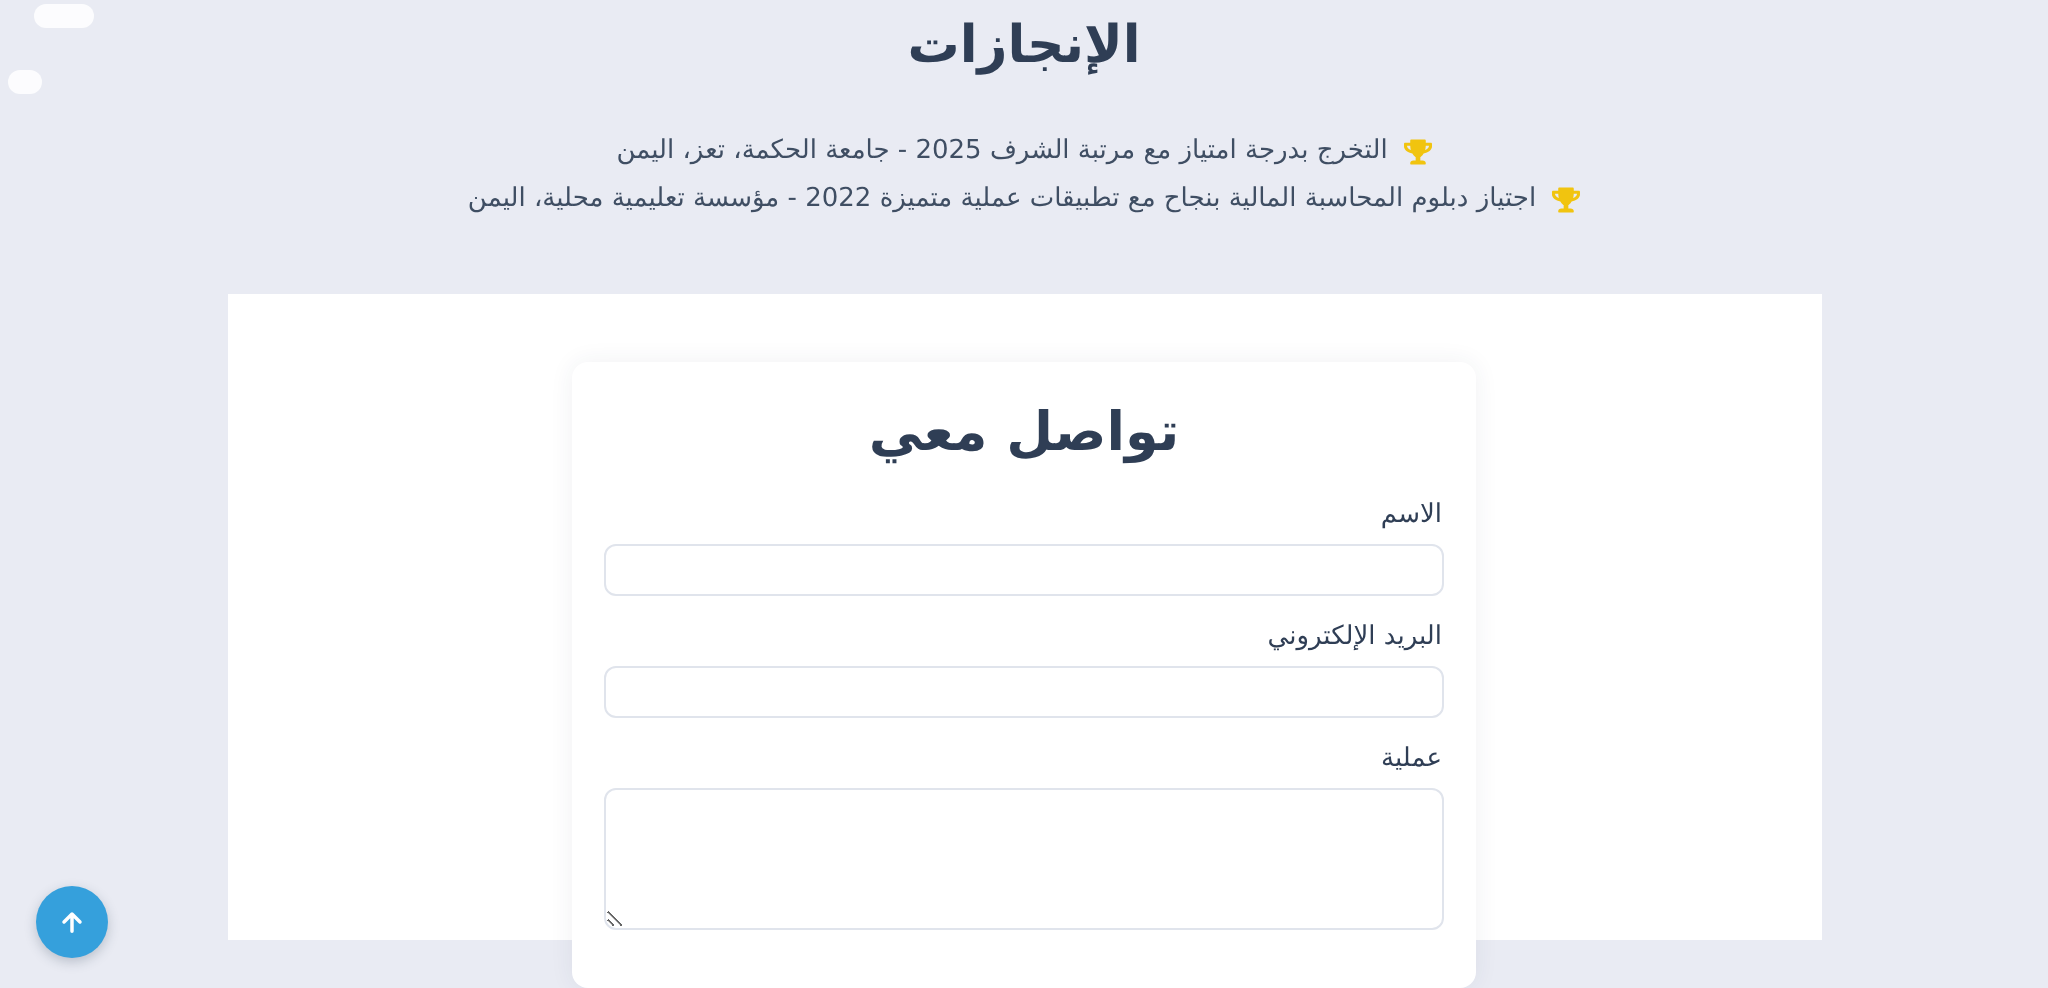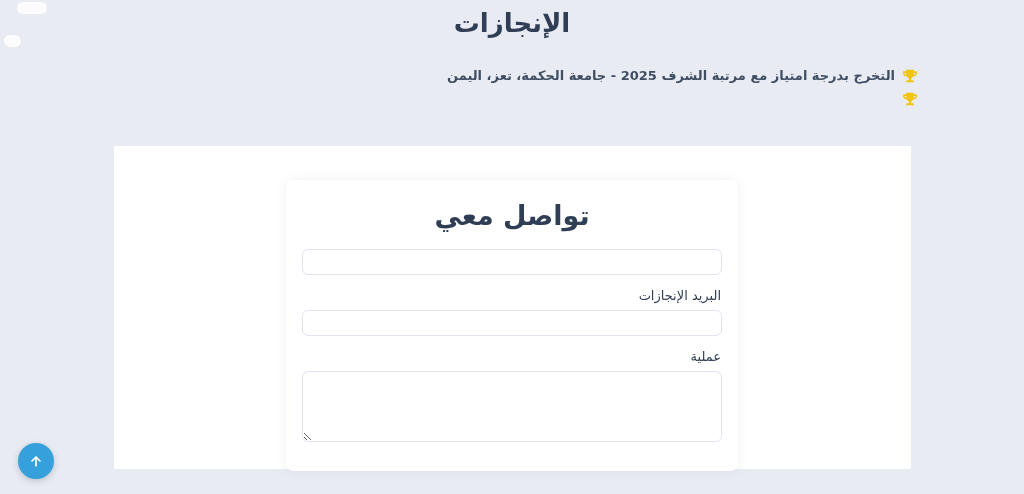--- a/index.html
+++ b/index.html
@@ -37,26 +37,25 @@
   .achievements-list {
     width: 810px;
     margin: 30px auto 0;
     display: flex;
     flex-direction: column;
     gap: 9px;
   }
   .achievement-row {
     display: flex;
     align-items: center;
-    justify-content: flex-start;
+    justify-content: center;
     gap: 8px;
     font-size: 13px;
     color: #3f4e63;
     line-height: 15px;
-    font-weight: bold;
   }
   .trophy { width: 14px; height: 14px; flex: 0 0 auto; display: inline-flex; }
   .trophy svg { width: 14px; height: 14px; fill: #f1c40f; }
 
   
   .section-white {
     width: 797px;
     margin: 40px auto 0;
     background: #ffffff;
     height: 323px;
@@ -135,34 +134,36 @@
             </svg>
         </span>
         <span>التخرج بدرجة امتياز مع مرتبة الشرف 2025 - جامعة الحكمة، تعز، اليمن</span>
       </div>
       <div class="achievement-row">
         <span class="trophy">
           <svg viewBox="0 0 576 512" aria-hidden="true">
               <path d="M552 64H448V24c0-13.3-10.7-24-24-24H152c-13.3 0-24 10.7-24 24v40H24C10.7 64 0 74.7 0 88v56c0 66.5 77.9 131.7 171.9 142.4C203.3 338.5 240 360 240 360v72h-48c-35.3 0-64 20.7-64 56v12c0 6.6 5.4 12 12 12h296c6.6 0 12-5.4 12-12v-12c0-35.3-28.7-56-64-56h-48v-72s36.7-21.5 68.1-73.6C498.4 275.7 576 210.5 576 144V88c0-13.3-10.7-24-24-24zM64 144v-16h64.2c1 32.6 5.8 61.2 12.8 86.2-47.5-16.4-77-49.9-77-70.2zm448 0c0 20.2-29.4 53.8-77 70.2 7-25 11.8-53.6 12.8-86.2H512v16z"></path>
             </svg>
         </span>
+        <span>اجتياز دبلوم المحاسبة المالية بنجاح مع تطبيقات عملية متميزة 2022 - مؤسسة تعليمية محلية، اليمن</span>
       </div>
     </div>
   </section>
 
   <section class="section-white">
     <form class="contact-card">
       <h2 class="contact-title">تواصل معي</h2>
 
       <div class="field-group">
+        <label class="field-label">الاسم</label>
         <input class="text-input" type="text" value="" style="">
       </div>
 
       <div class="field-group">
-        <label class="field-label">البريد الإنجازات</label>
+        <label class="field-label">البريد الإلكتروني</label>
         <input class="text-input" type="email" value="" style="">
       </div>
 
       <div class="field-group">
         <label class="field-label">عملية</label>
         <textarea class="text-area" style=""></textarea>
       </div>
 
     </form>
   </section>

